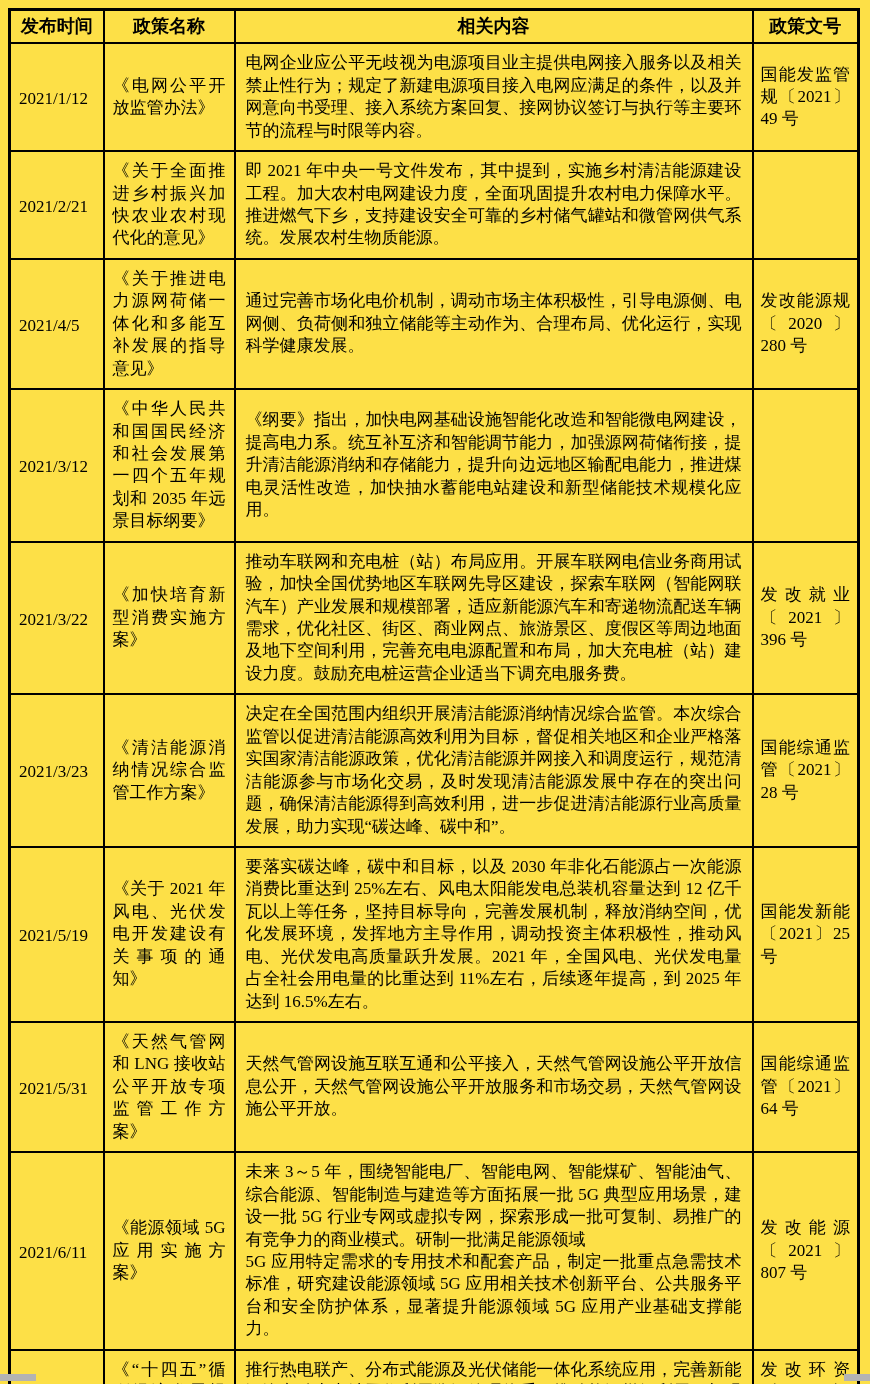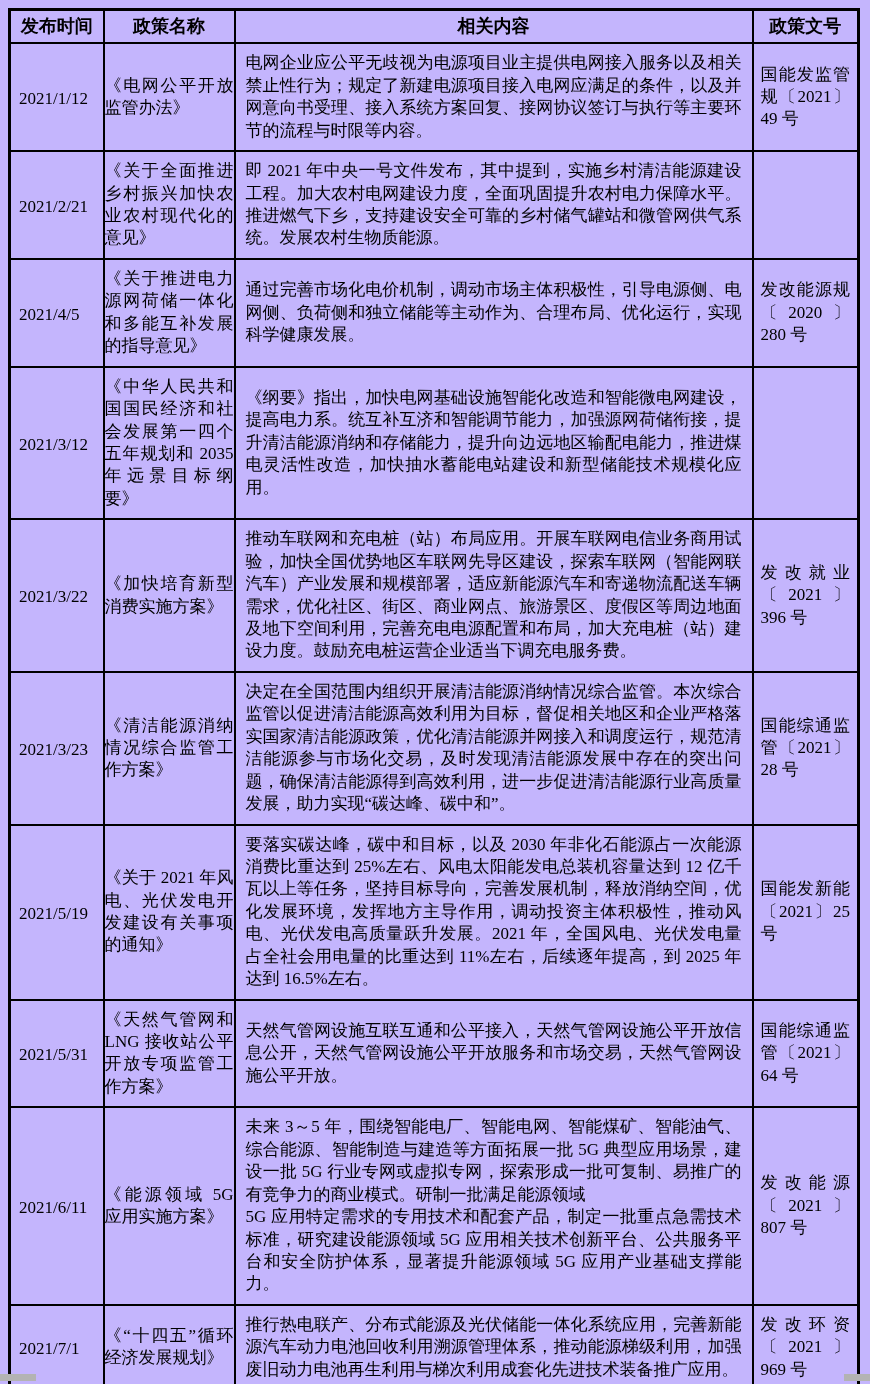--- a/index.html
+++ b/index.html
@@ -6,21 +6,21 @@
     margin: 0;
     padding: 0;
     background: #ffffff;
     color: #000000;
     font-family: "Liberation Serif", "DejaVu Serif", serif;
   }
   .page {
     position: relative;
     width: 870px;
     height: 1384px;
-    background: #c4b5fd;
+    background: #fde047;
     overflow: hidden;
   }
   table.policy {
     position: absolute;
     left: 8px;
     top: 8px;
     width: 849px;
     border-collapse: collapse;
     table-layout: fixed;
     border: 3px solid #000;
@@ -44,21 +44,21 @@
     vertical-align: middle;
     padding: 8px 9px;
   }
   td.c-date {
     word-break: break-all;
     padding: 12px 6px 8px 8px;
     text-align: left;
   }
   td.c-name {
     text-align: justify;
-    padding: 8px 0;
+    padding: 8px 8px;
     margin-left: 36px;
   }
   td.c-content {
     text-align: justify;
     white-space: pre-line;
     padding: 8px 10px;
   }
   td.c-doc {
     text-align: justify;
     padding: 5px 7px;

